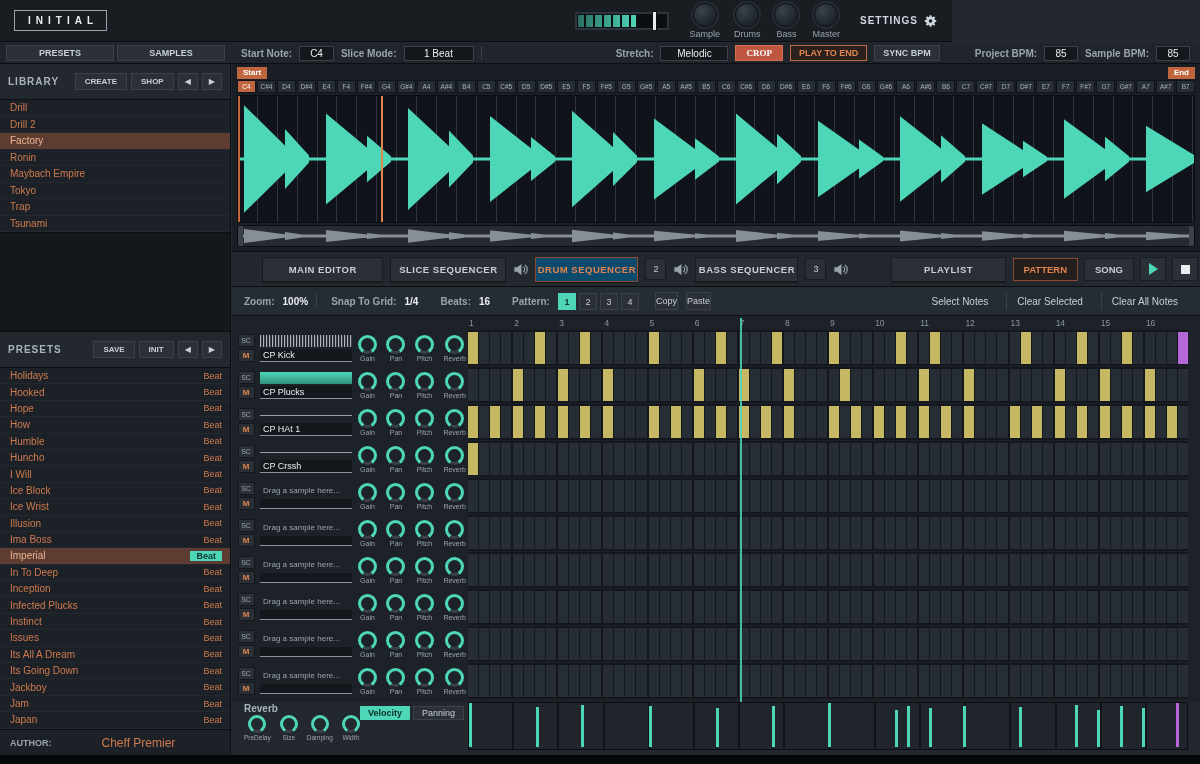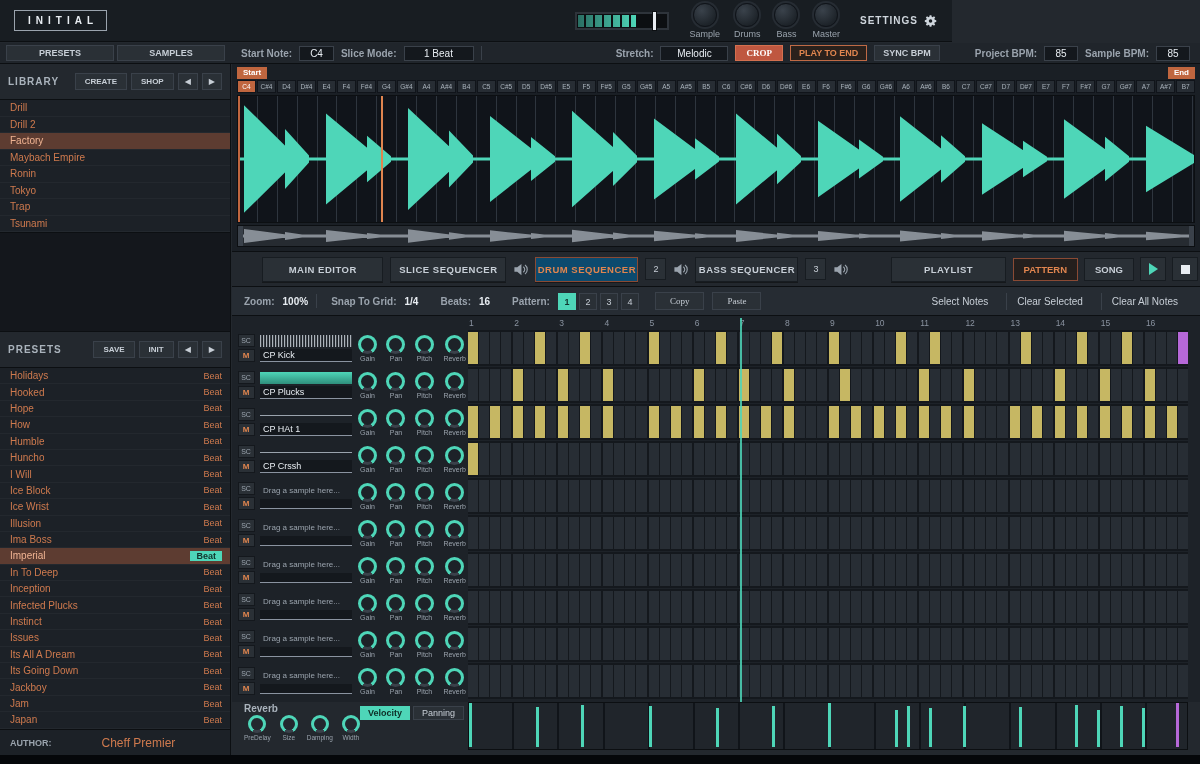--- a/index.html
+++ b/index.html
@@ -83,21 +83,21 @@
 .icon-btn{width:26px;height:24px;background:#2a3036;border:1px solid #171c21;display:flex;align-items:center;justify-content:center;cursor:pointer;}
 .tri{width:0;height:0;border-left:9px solid #4ed6b8;border-top:6px solid transparent;border-bottom:6px solid transparent;}
 .sq{width:9px;height:9px;background:#e8edf2;}
 
 
 .ctrl-row{position:absolute;left:232px;top:286px;width:968px;height:30px;display:flex;align-items:center;gap:8px;padding:0 12px;background:#262c33;border-top:1px solid #0c0f12;border-bottom:1px solid #0c0f12;}
 .ctrl-val{color:#e8edf2;font-size:10px;font-weight:bold;cursor:pointer;}
 .pattern-buttons{display:flex;gap:3px;}
 .pat-btn{width:18px;height:17px;line-height:17px;text-align:center;background:#2a3036;border:1px solid #3a414a;font-size:9px;color:#c7ced6;cursor:pointer;}
 .pat-btn.active{background:#4ed6b8;border-color:#4ed6b8;color:#10342c;font-weight:bold;}
-.ctrl-btn{background:#2a3036;border:1px solid #3a414a;color:#c7ced6;font-size:9px;padding:3px 14px;cursor:pointer;font-family:Liberation Serif, serif;}
+.ctrl-btn{background:#2a3036;border:1px solid #3a414a;color:#c7ced6;font-size:9px;padding:3px 0;cursor:pointer;}
 .flat-btn{color:#c7ced6;font-size:10px;padding:3px 10px;border-left:1px solid #3a414a;cursor:pointer;white-space:nowrap;}
 
 
 .rack{position:absolute;left:232px;top:316px;width:968px;height:386px;background:#1d2228;padding:2px 12px 0 4px;}
 .beat-numbers{display:flex;gap:2px;margin-left:232px;height:12px;}
 .beat-num{flex:1;font-size:8.5px;color:#8a93a0;padding-left:1px;}
 .ch-row{display:flex;height:36px;margin-bottom:1px;}
 .ch-left{width:232px;display:flex;flex:none;}
 .scm{width:20px;display:flex;flex-direction:column;justify-content:center;align-items:center;gap:2px;}
 .sc-btn{width:17px;height:13px;background:#2a3036;border:1px solid #14181d;color:#9aa3ad;font-size:7px;text-align:center;line-height:11px;cursor:pointer;}
@@ -210,22 +210,22 @@
       <span class="section-title">LIBRARY</span>
       <div class="mini-btn">CREATE</div>
       <div class="mini-btn">SHOP</div>
       <div class="nav-btn">◀</div>
       <div class="nav-btn">▶</div>
     </div>
     <div class="lib-list">
         <div class="lib-item">Drill</div>
         <div class="lib-item">Drill 2</div>
         <div class="lib-item selected">Factory</div>
+        <div class="lib-item">Ronin</div>
         <div class="lib-item">Maybach Empire</div>
-        <div class="lib-item">Ronin</div>
         <div class="lib-item">Tokyo</div>
         <div class="lib-item">Trap</div>
         <div class="lib-item">Tsunami</div>
       </div>
     <div class="side-spacer"></div>
     <div class="section-head">
       <span class="section-title">PRESETS</span>
       <div class="mini-btn">SAVE</div>
       <div class="mini-btn">INIT</div>
       <div class="nav-btn">◀</div>

